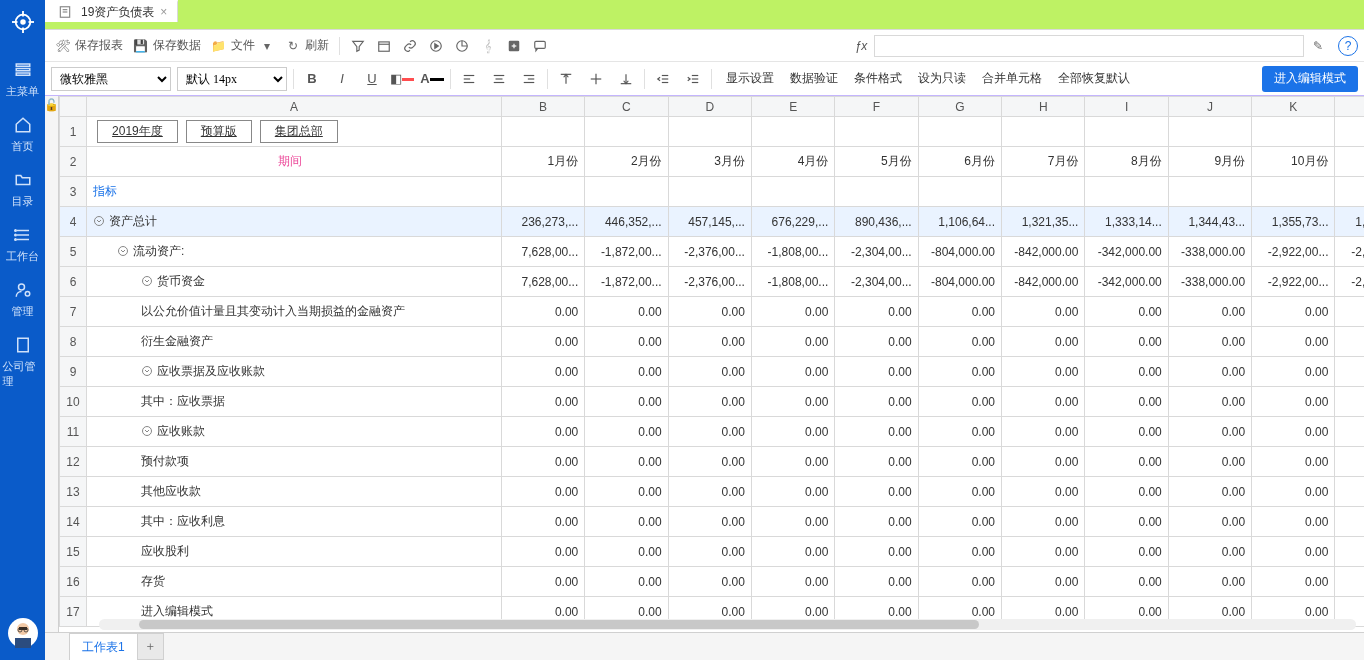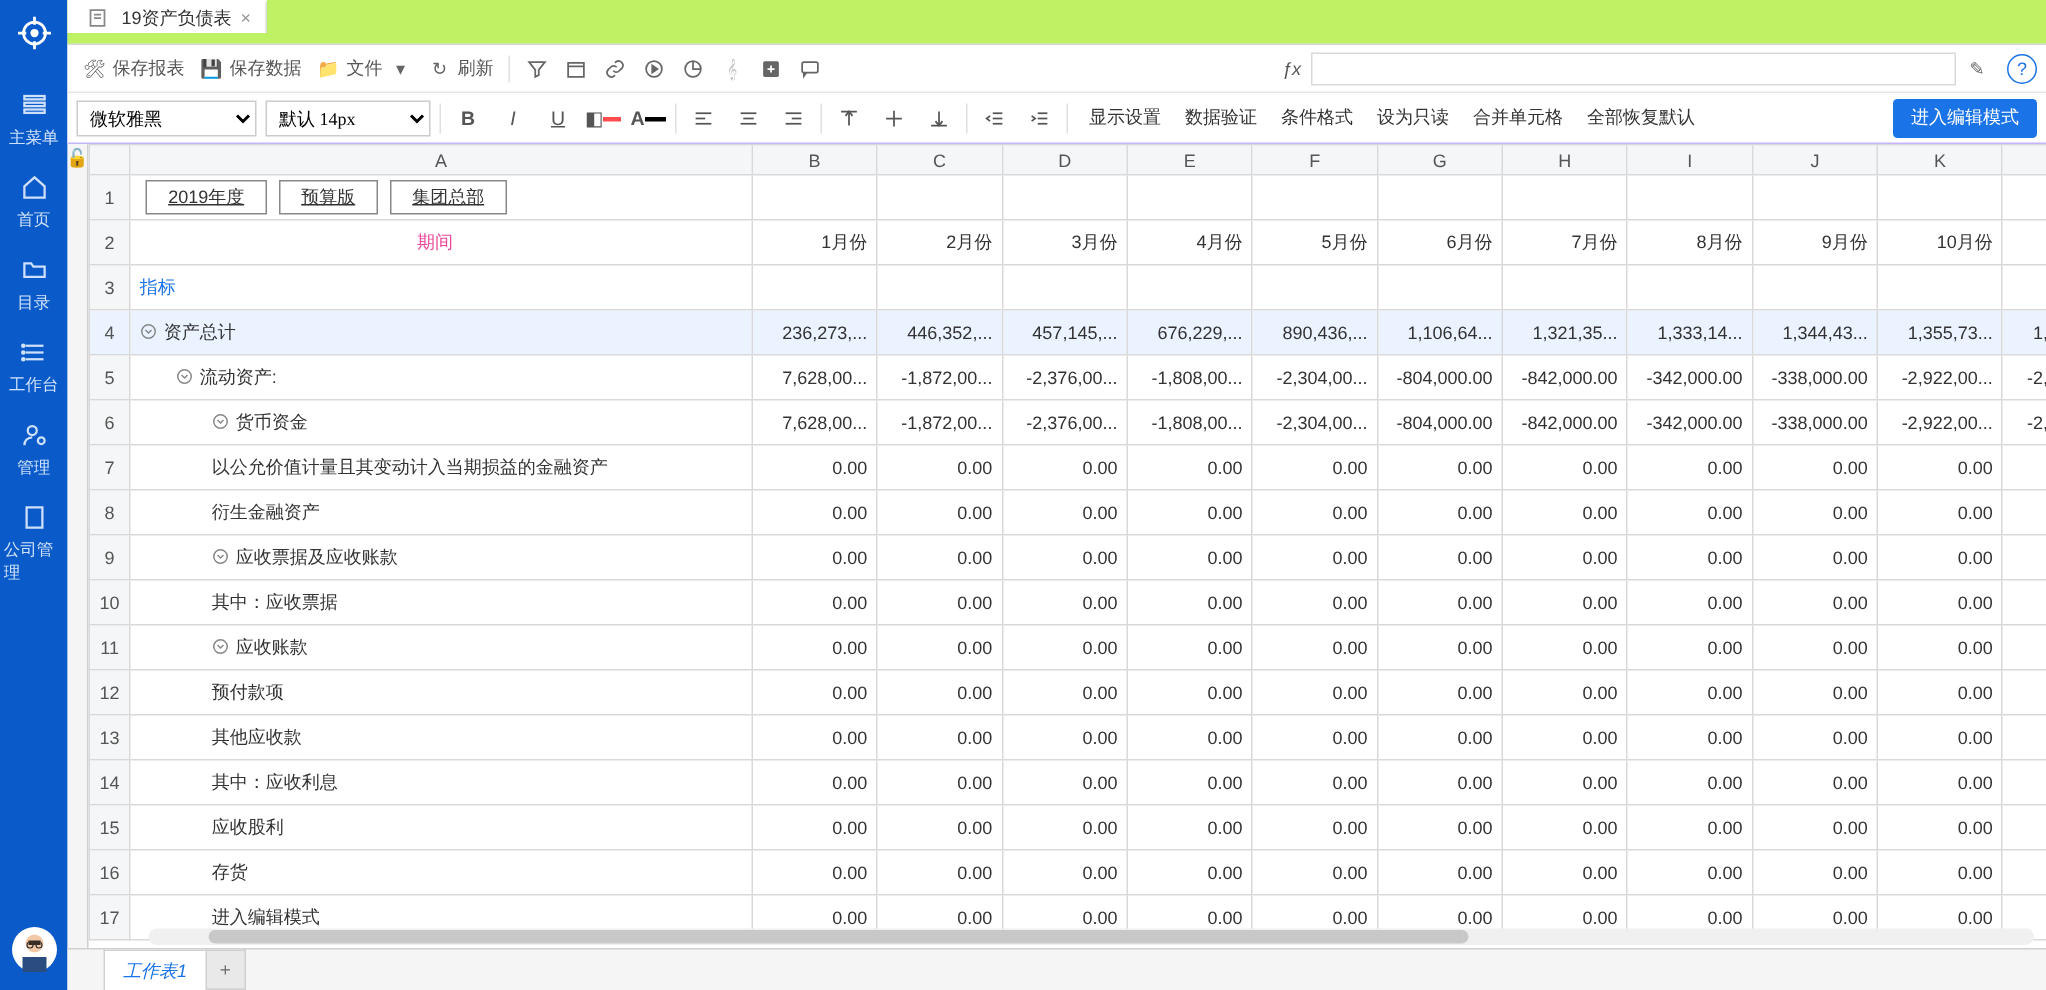--- a/index.html
+++ b/index.html
@@ -66,21 +66,21 @@
 .ind-label { color:#1b73e8; padding-left:6px; }
 td.num { text-align:right; padding-right:6px; }
 td.ind { padding-left:6px; }
 tr.hl td { background:#eaf3ff; }
 .tree-ico { display:inline-block; width:14px; height:14px; color:#888; vertical-align:middle; margin-right:2px; }
 .indent1 { padding-left:30px !important; }
 .indent2 { padding-left:54px !important; }
 
 
 .sheetbar { height:28px; border-top:1px solid #d0d0d0; background:#f5f5f5; display:flex; align-items:stretch; padding-left:24px; }
-.sheettab { padding:0 12px; display:flex; align-items:center; background:#fff; border:1px solid #d0d0d0; border-bottom:none; color:#1b73e8; font-size:12px; cursor:pointer;font-style:italic; }
+.sheettab { padding:0 12px; display:flex; align-items:center; background:#fff; border:1px solid #d0d0d0; border-bottom:none; color:#1b73e8; font-size:12px; cursor:pointer; }
 .sheetadd { width:26px; display:flex; align-items:center; justify-content:center; background:#e9e9e9; border:1px solid #d0d0d0; border-left:none; color:#666; cursor:pointer; }
 
 
 .hscroll { position:absolute; left:40px; right:8px; bottom:2px; height:11px; background:#f0f0f0; border-radius:6px; }
 .hscroll .thumb { position:absolute; left:40px; width:840px; top:1px; bottom:1px; background:#c8c8c8; border-radius:5px; }
 
 svg { display:block; }
 </style>
 </head>
 <body>

